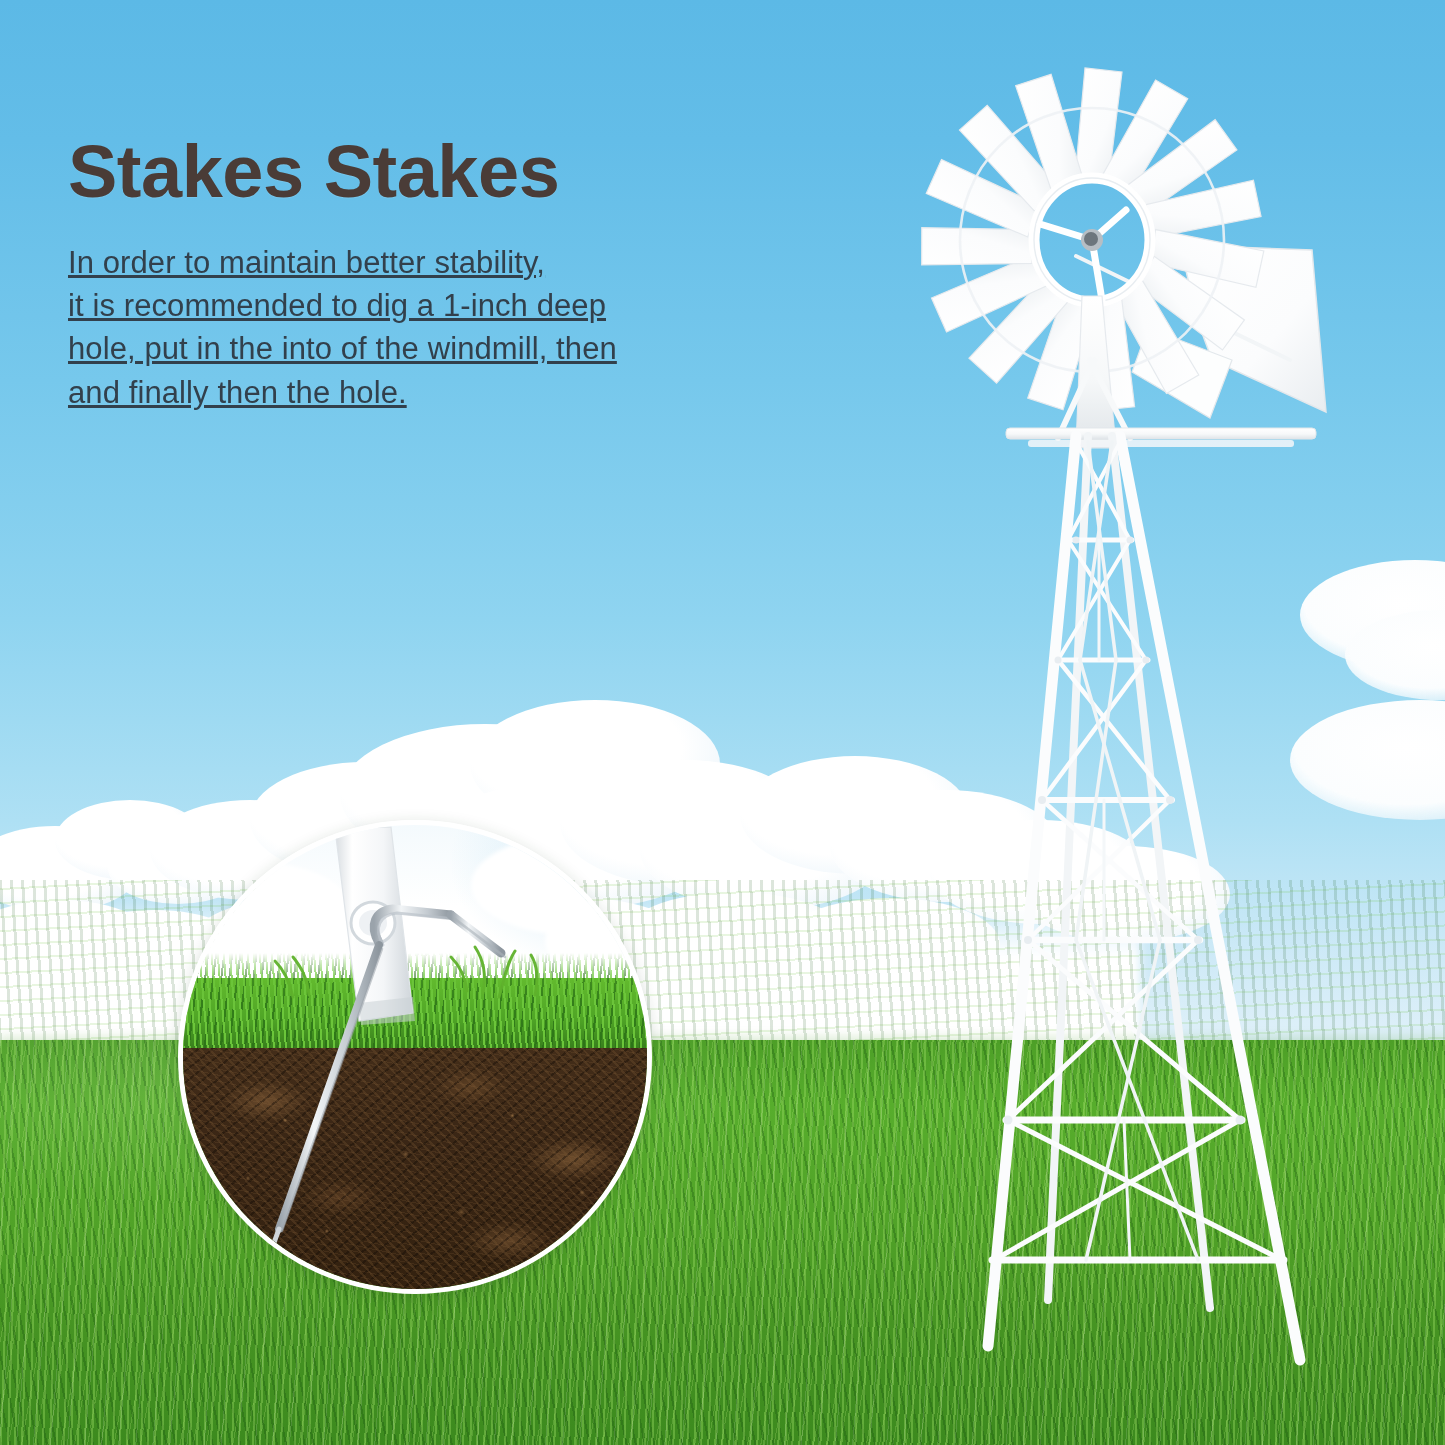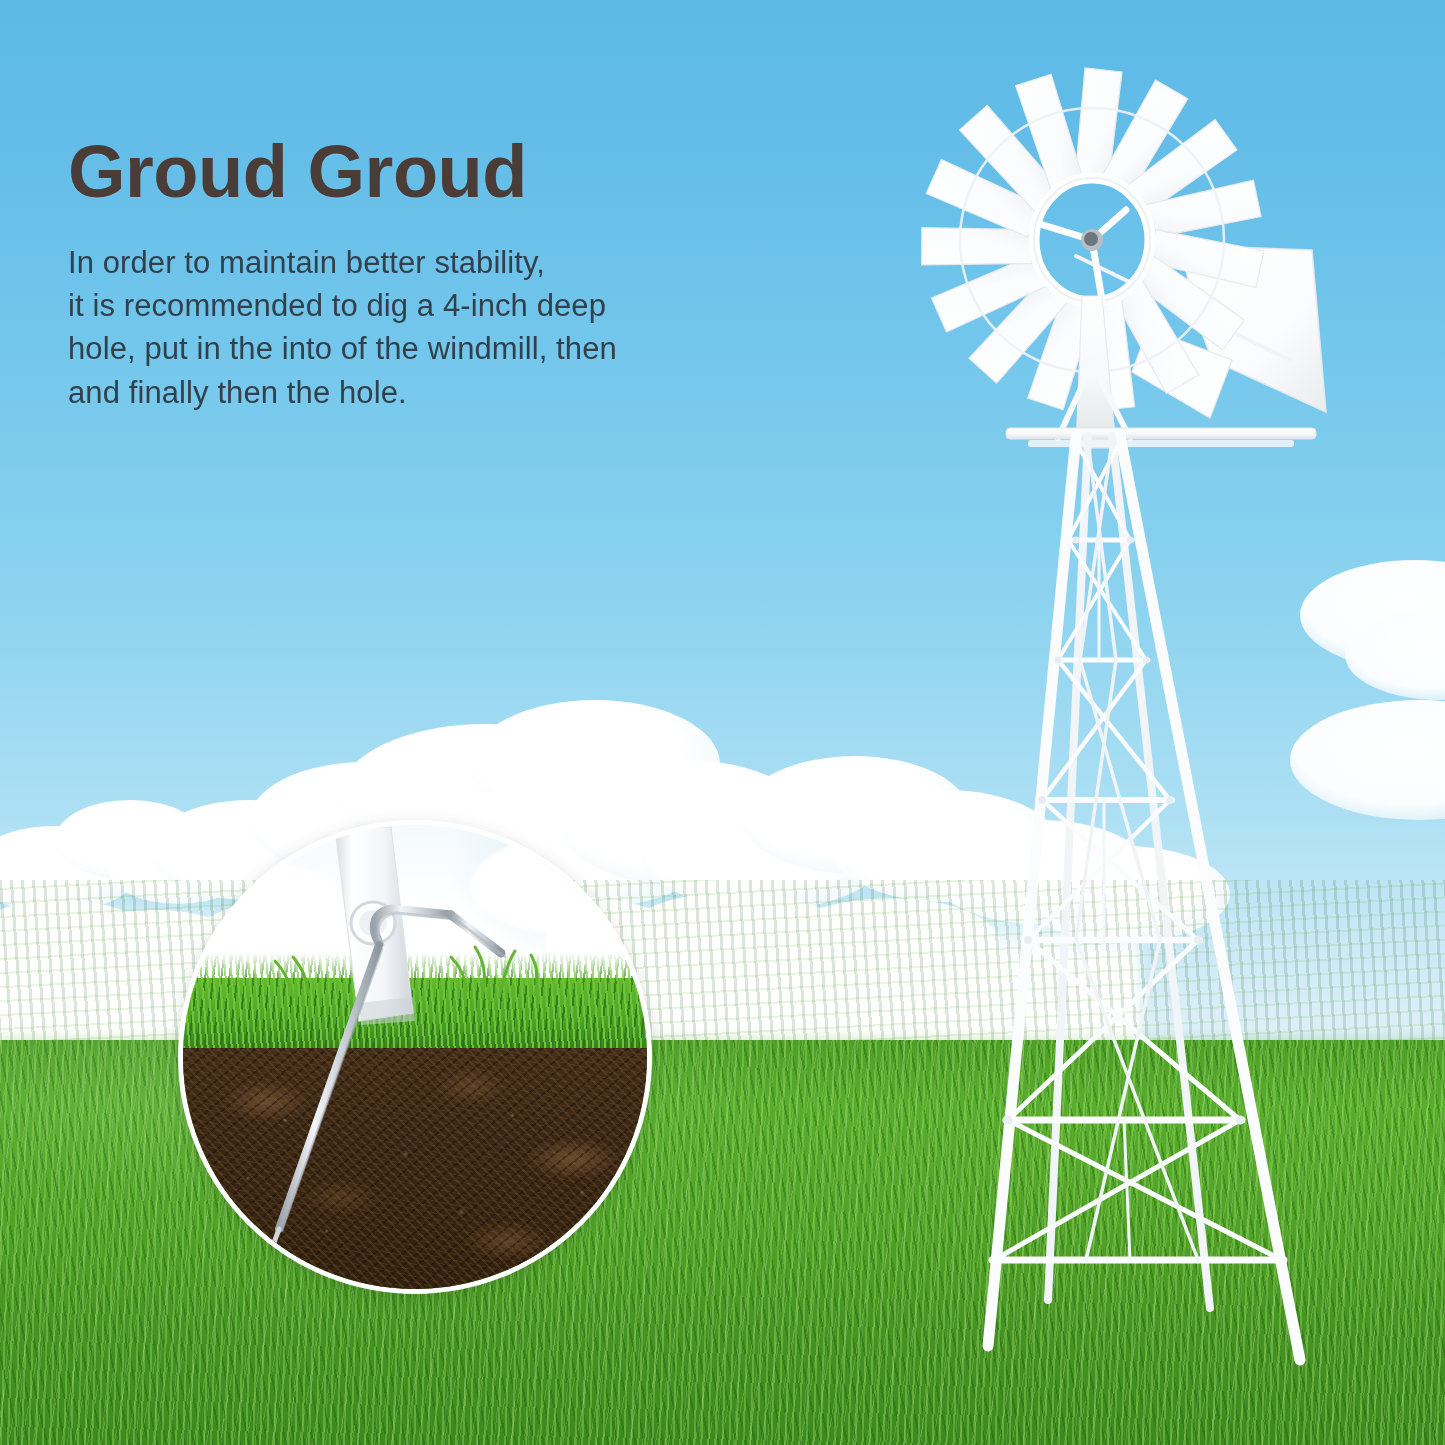--- a/index.html
+++ b/index.html
@@ -88,21 +88,21 @@
     font-size:74px; line-height:0.98; font-weight:bold;
     color:#4a3c37; letter-spacing:-0.5px;
     text-shadow:0 1px 0 rgba(255,255,255,0.10);
   }
   .headline span { display:block; }
   .body {
     margin-top:32px;
     font-size:31px; line-height:1.40; font-weight:400;
     color:#32404c; letter-spacing:0.1px;
   }
-  .body span { display:block; }
+  .body span { display:block;text-decoration:underline; }
 
   
   .windmill { position:absolute; left:880px; top:60px; width:520px; height:1320px; }
   .wm-svg { position:absolute; left:0; top:0; }
 
   
   .inset {
     position:absolute; left:178px; top:820px;
     width:474px; height:474px; border-radius:50%;
     border:5px solid #ffffff;
@@ -417,23 +417,23 @@
         <path d="M284,166 C282,150 276,140 268,132"></path>
         <path d="M352,170 C356,152 354,140 348,130"></path>
         <path d="M126,170 C124,152 118,142 110,132"></path>
         <path d="M110,172 C106,154 100,144 92,136"></path>
       </g>
     </svg>
   </div>
 
   <div class="textblock">
     <div class="headline">
-      <span>Groud Groud</span>
+      <span>Stakes Stakes</span>
     </div>
     <div class="body">
       <span>In order to maintain better stability,</span>
-      <span>it is recommended to dig a 4-inch deep</span>
+      <span>it is recommended to dig a 1-inch deep</span>
       <span>hole, put in the into of the windmill, then</span>
       <span>and finally then the hole.</span>
     </div>
   </div>
 
 </div>
 
 </body></html>

